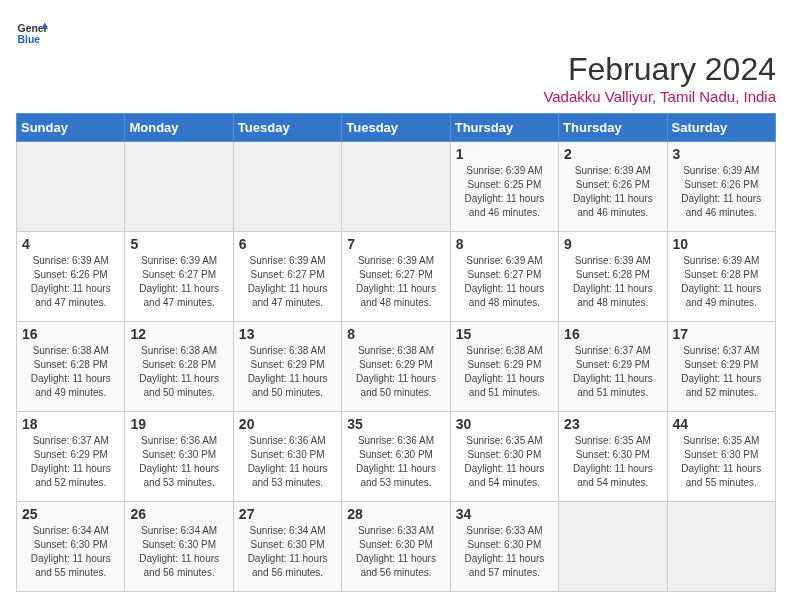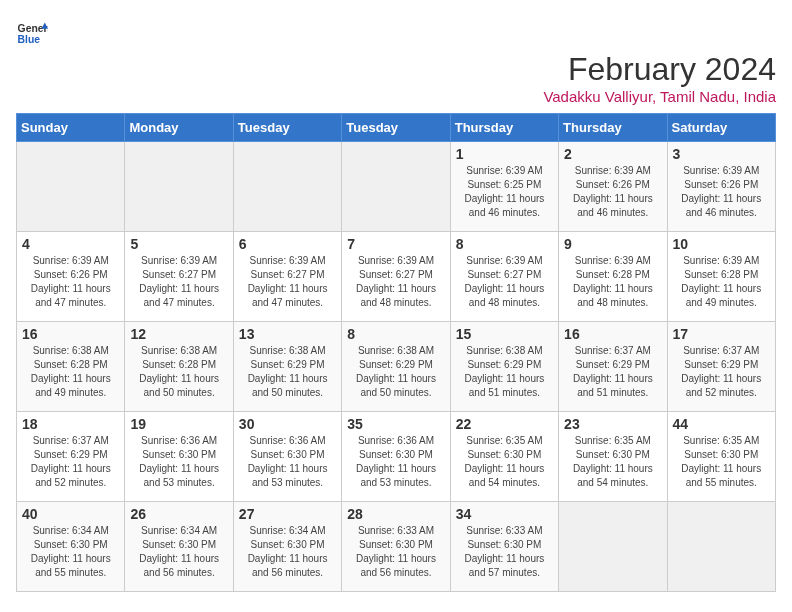--- a/index.html
+++ b/index.html
@@ -250,35 +250,35 @@
 and 52 minutes.</div>
         </td>
         <td>
           <span class="day-number">19</span>
           <div class="day-info" style="white-space: pre-line;">Sunrise: 6:36 AM
 Sunset: 6:30 PM
 Daylight: 11 hours
 and 53 minutes.</div>
         </td>
         <td>
-          <span class="day-number">30</span>
+          <span class="day-number">20</span>
           <div class="day-info" style="white-space: pre-line;">Sunrise: 6:36 AM
 Sunset: 6:30 PM
 Daylight: 11 hours
 and 53 minutes.</div>
         </td>
         <td>
           <span class="day-number">35</span>
           <div class="day-info" style="white-space: pre-line;">Sunrise: 6:36 AM
 Sunset: 6:30 PM
 Daylight: 11 hours
 and 53 minutes.</div>
         </td>
         <td>
-          <span class="day-number">22</span>
+          <span class="day-number">30</span>
           <div class="day-info" style="white-space: pre-line;">Sunrise: 6:35 AM
 Sunset: 6:30 PM
 Daylight: 11 hours
 and 54 minutes.</div>
         </td>
         <td>
           <span class="day-number">23</span>
           <div class="day-info" style="white-space: pre-line;">Sunrise: 6:35 AM
 Sunset: 6:30 PM
 Daylight: 11 hours
@@ -287,21 +287,21 @@
         <td>
           <span class="day-number">44</span>
           <div class="day-info" style="white-space: pre-line;">Sunrise: 6:35 AM
 Sunset: 6:30 PM
 Daylight: 11 hours
 and 55 minutes.</div>
         </td>
       </tr>
       <tr>
         <td>
-          <span class="day-number">40</span>
+          <span class="day-number">25</span>
           <div class="day-info" style="white-space: pre-line;">Sunrise: 6:34 AM
 Sunset: 6:30 PM
 Daylight: 11 hours
 and 55 minutes.</div>
         </td>
         <td>
           <span class="day-number">26</span>
           <div class="day-info" style="white-space: pre-line;">Sunrise: 6:34 AM
 Sunset: 6:30 PM
 Daylight: 11 hours

